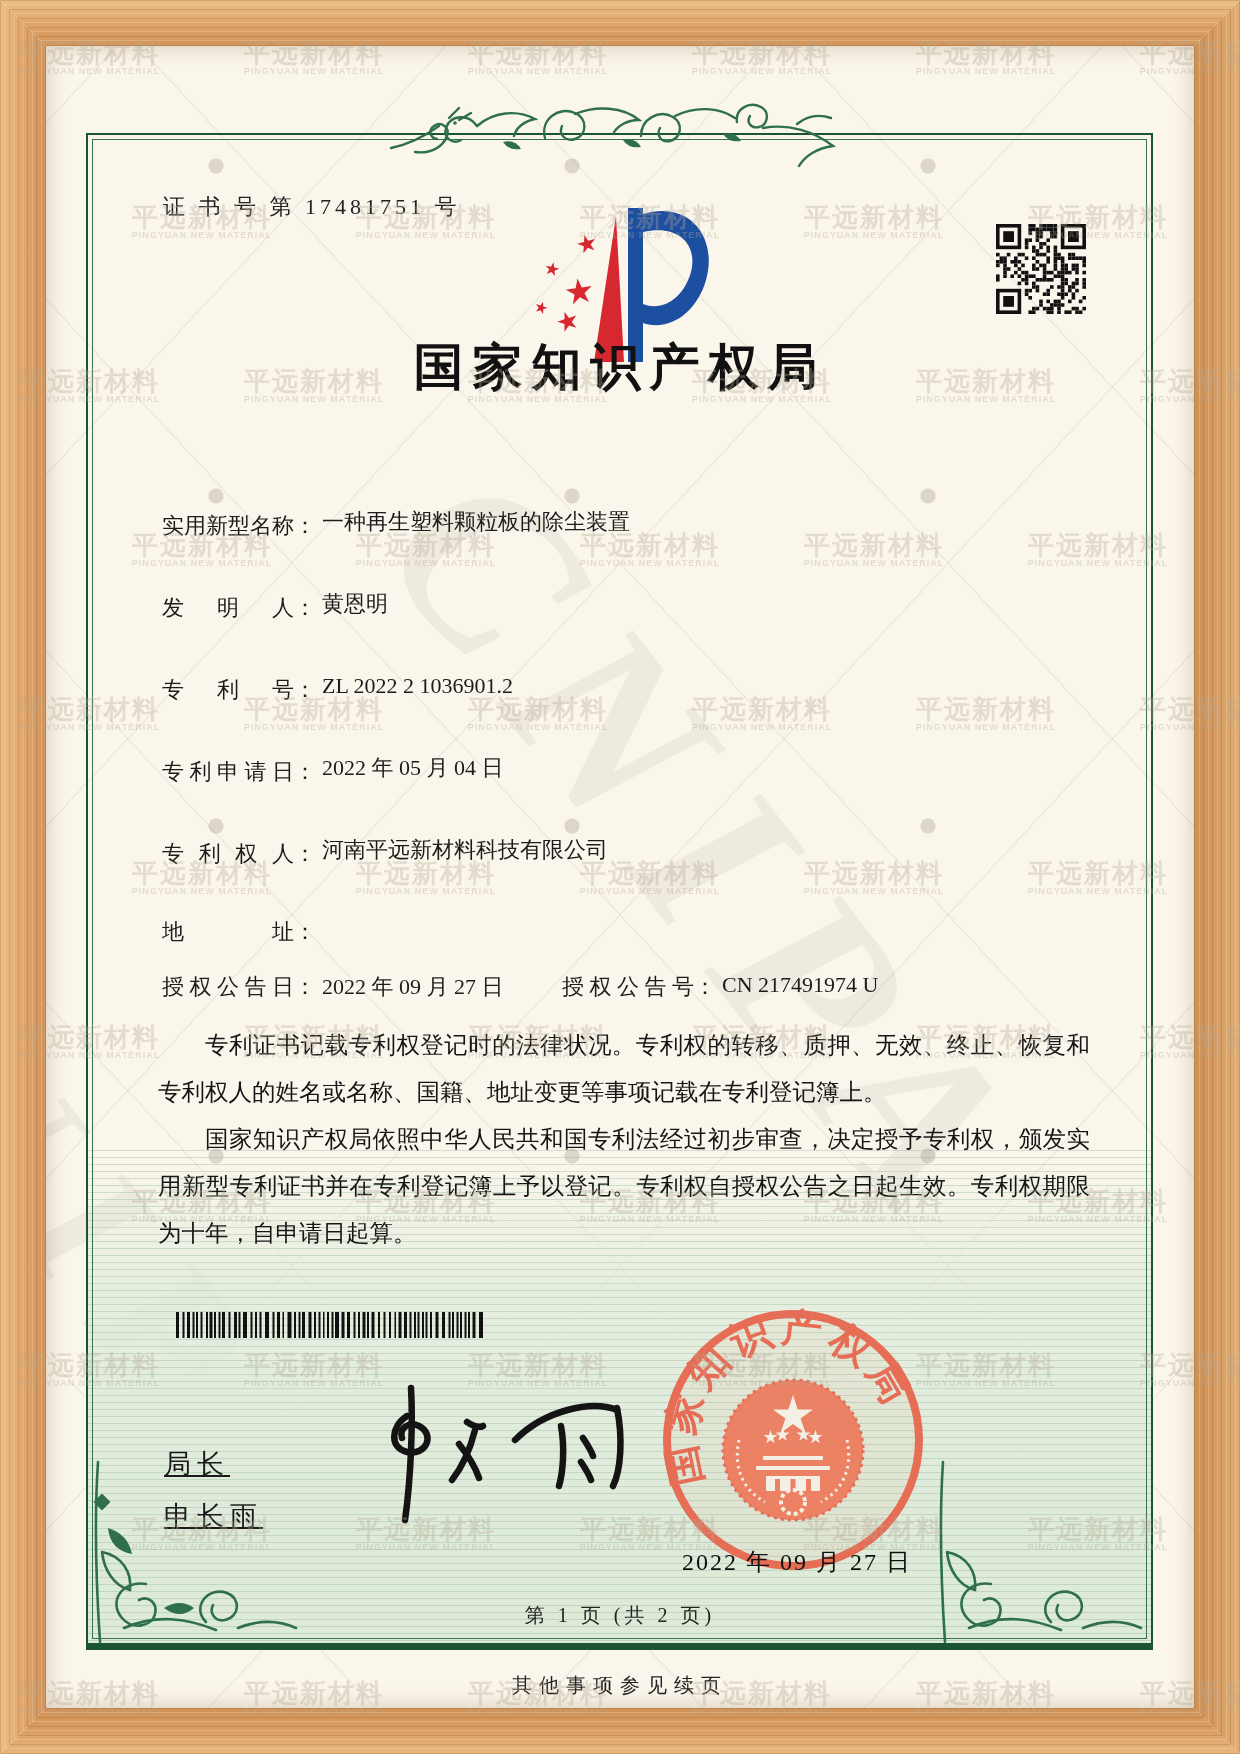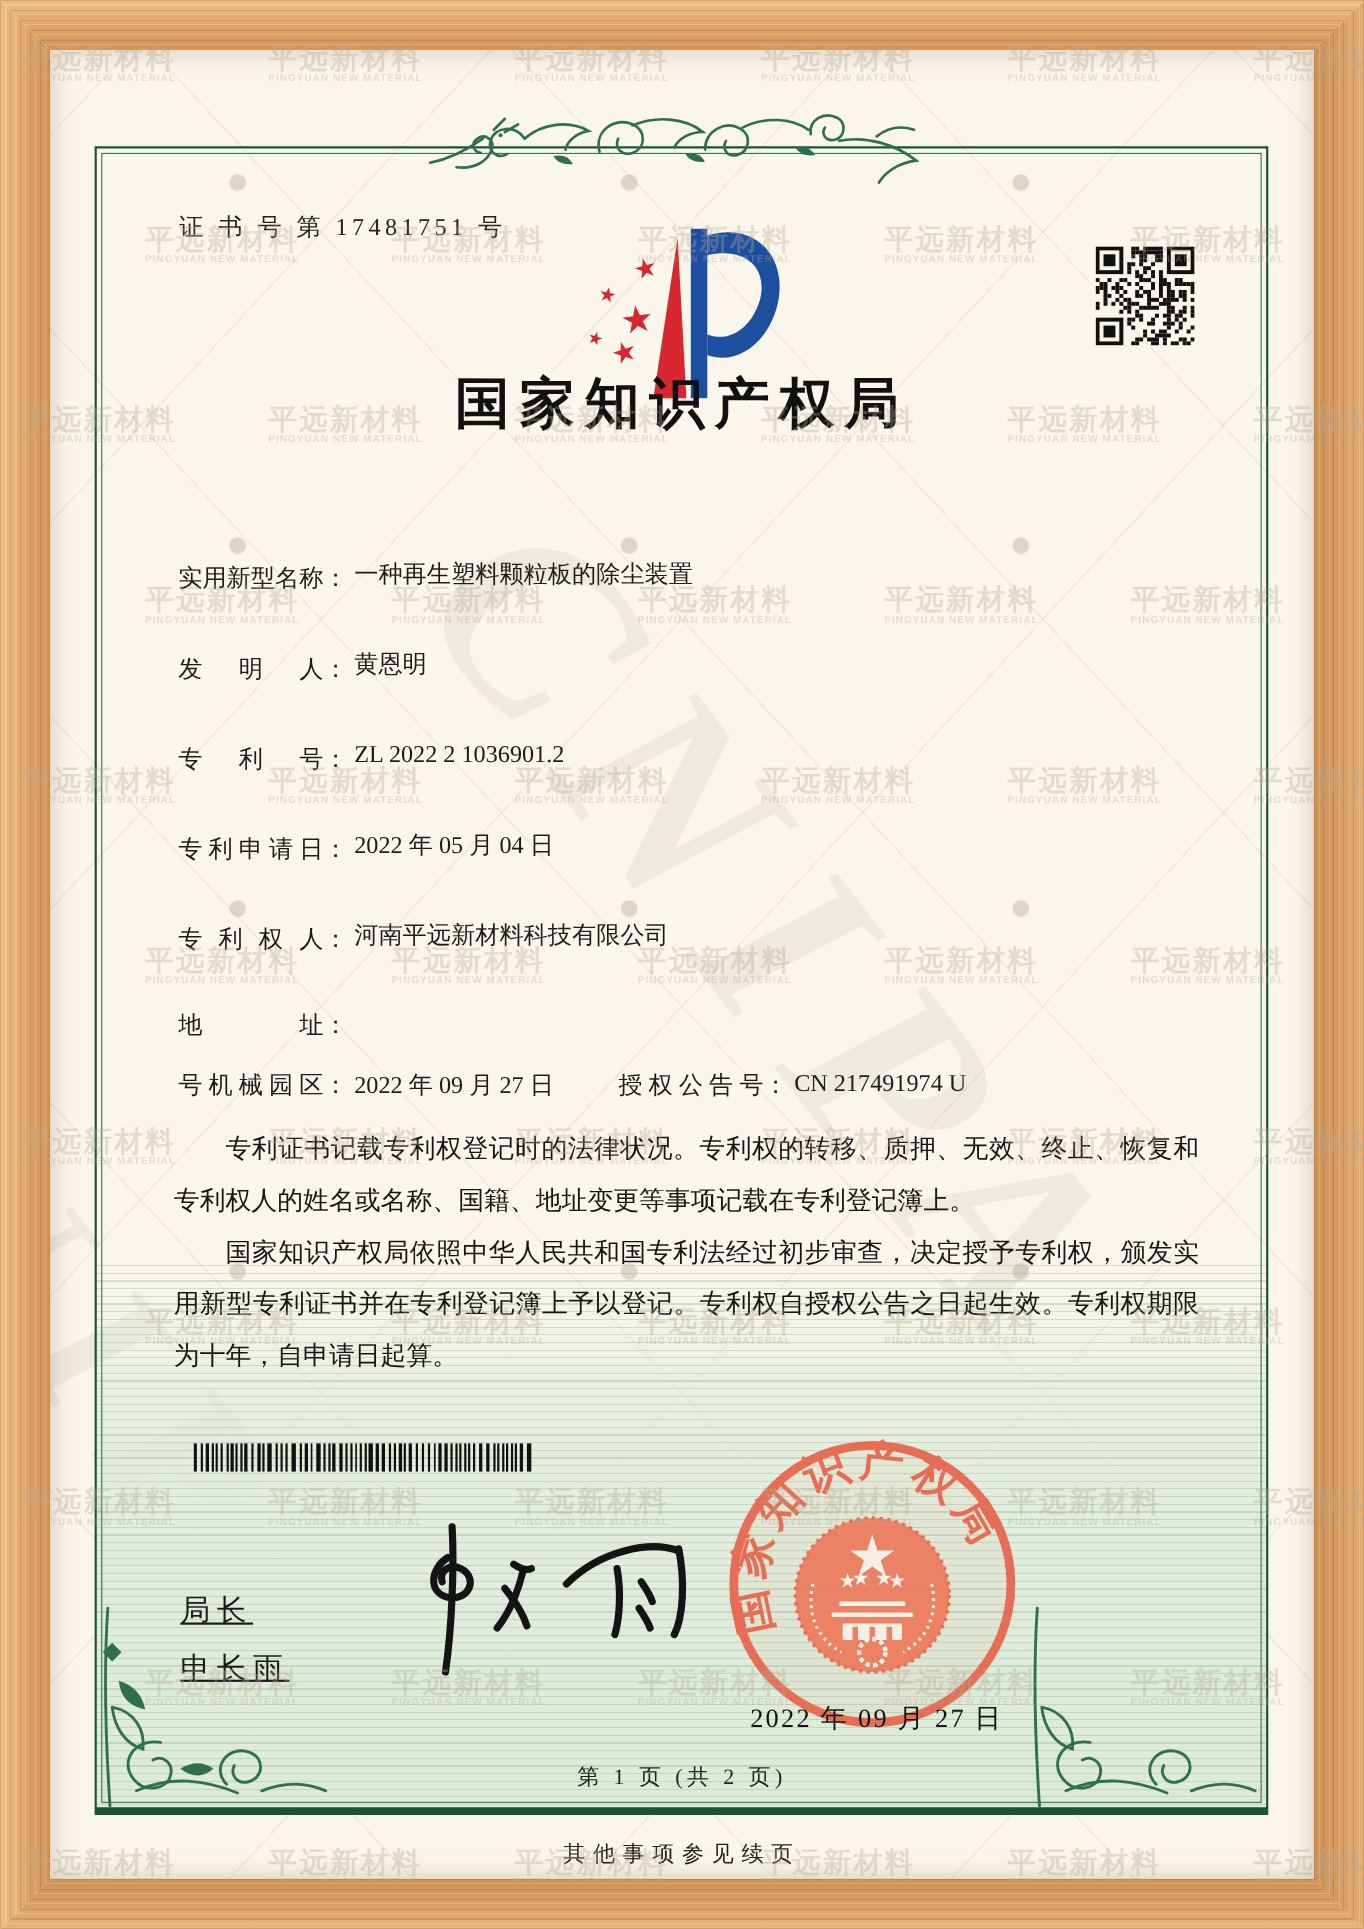--- a/index.html
+++ b/index.html
@@ -419,21 +419,21 @@
           <span class="fvalue">河南平远新材料科技有限公司</span>
   </div>
         <div class="frow">
     <span class="flabel">地址</span>
           <span class="fcolon">：</span>
   </div>
       </div>
 
     <div class="grant-row">
       <div class="grant-left">
-        <span class="flabel">号机械园区</span>
+        <span class="flabel">授权公告日</span>
           <span class="fcolon">：</span>
           <span style="padding-left:6px;">2022 年 09 月 27 日</span>
       </div>
       <div class="grant-right">
         <span class="flabel">授权公告号</span>
           <span class="fcolon">：</span>
           <span style="padding-left:6px;">CN 217491974 U</span>
       </div>
     </div>
 

